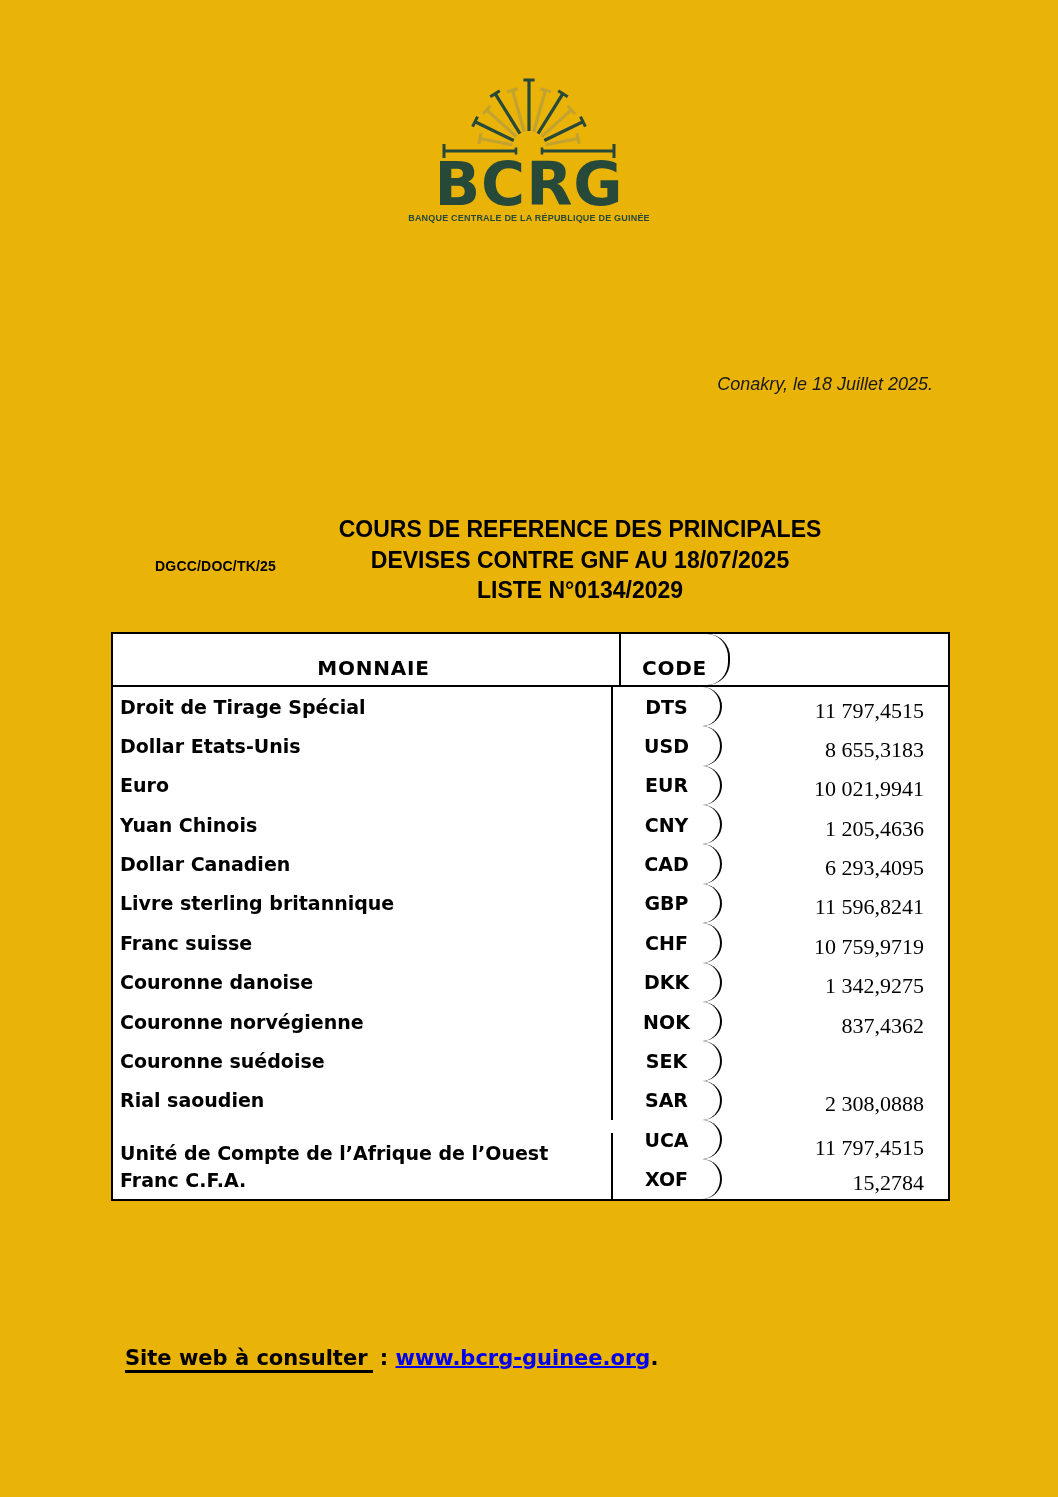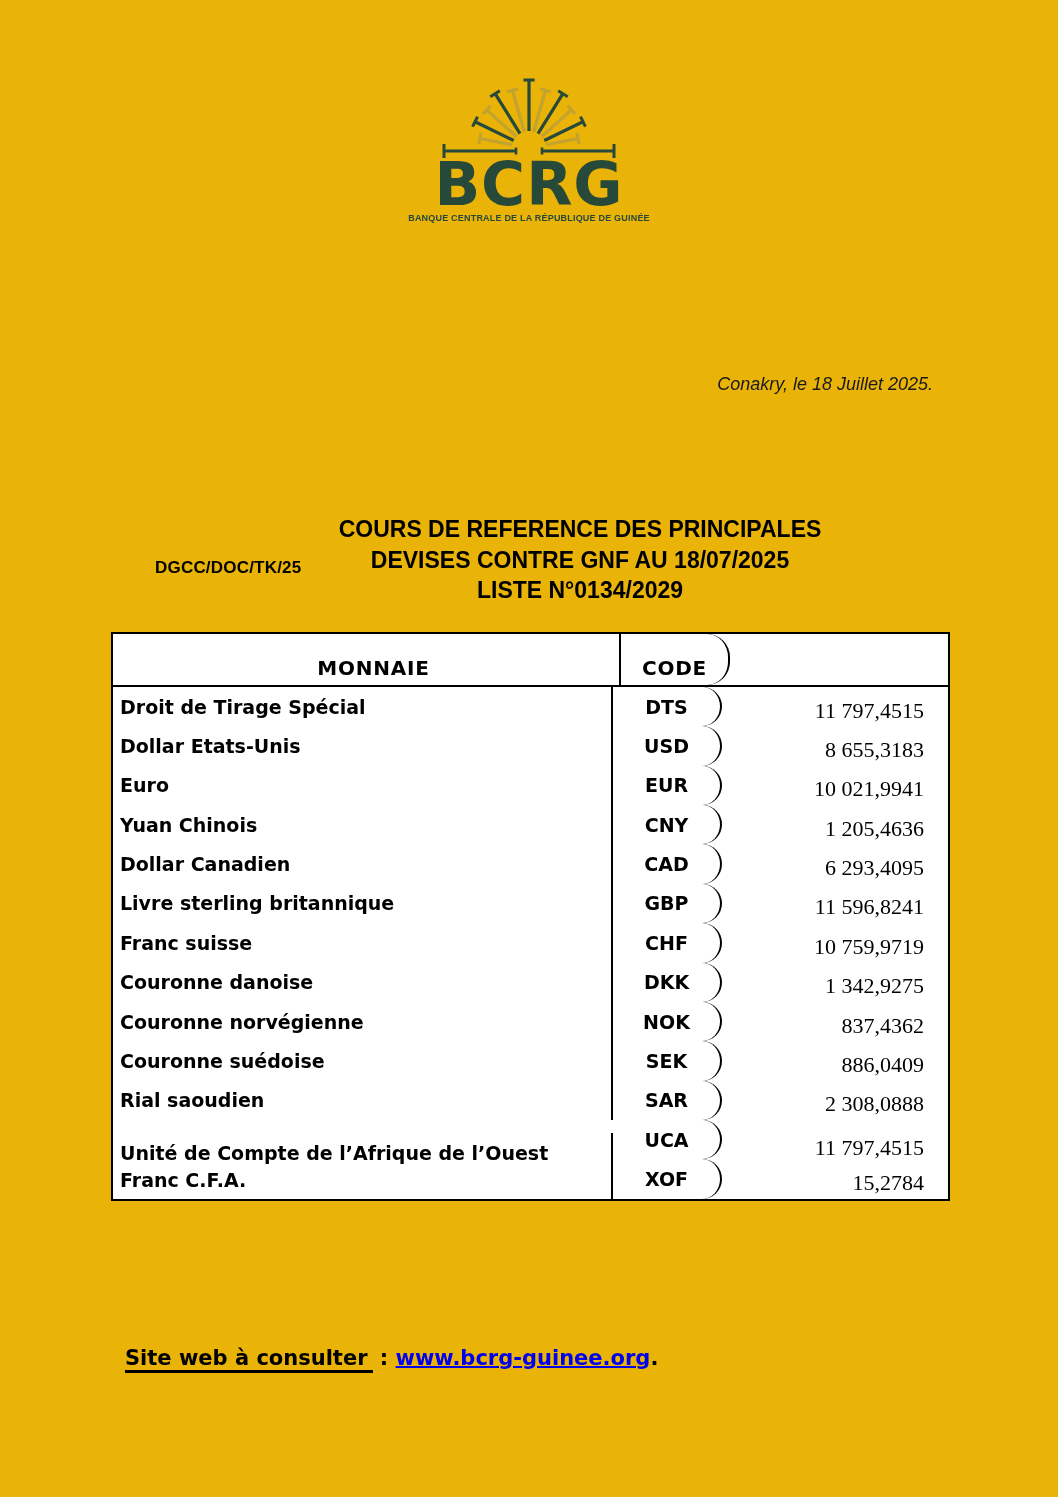--- a/index.html
+++ b/index.html
@@ -11,21 +11,21 @@
   .logo{position:absolute;top:62px;left:50%;transform:translateX(-50%);
         width:260px;text-align:center;}
   .logo-burst{display:block;margin:0 auto;}
   .logo-acronym{font-family:"DejaVu Sans",sans-serif;font-weight:700;
         font-size:60px;line-height:48px;letter-spacing:1px;margin-top:2px;}
   .logo-tagline{font-family:"Liberation Sans",sans-serif;font-weight:700;
         font-size:9px;letter-spacing:0.2px;margin-top:5px;white-space:nowrap;}
   
   .date-line{position:absolute;top:374px;right:125px;font-style:italic;
         font-size:18px;color:#1a1a1a;}
-  .ref-number{position:absolute;left:155px;top:558px;font-size:17px;
+  .ref-number{position:absolute;left:155px;top:558px;font-size:14px;
         font-weight:700;letter-spacing:0.2px;}
   .title-block{position:absolute;left:280px;top:514px;width:600px;
         text-align:center;font-weight:700;font-size:23px;line-height:30.5px;}
   
   .rates-table{position:absolute;left:111px;top:632px;width:839px;
         border:2px solid #000;box-sizing:border-box;background:#fff;}
   .thead{display:flex;height:51px;border-bottom:2px solid #000;
         font-family:"DejaVu Sans",sans-serif;font-weight:700;font-size:20px;
         letter-spacing:0.8px;padding-left:8px;}
   .thead .cell{align-items:flex-end !important;padding-bottom:5px;
@@ -159,21 +159,20 @@
 
     <div class="trow">
       <div class="cell c-currency">Couronne norvégienne</div>
       <div class="cell c-code">NOK</div>
       <div class="cell c-rate">837,4362</div>
     </div>
 
     <div class="trow">
       <div class="cell c-currency">Couronne suédoise</div>
       <div class="cell c-code">SEK</div>
-      <div class="cell c-rate">886,0409</div>
     </div>
 
     <div class="trow">
       <div class="cell c-currency">Rial saoudien</div>
       <div class="cell c-code">SAR</div>
       <div class="cell c-rate">2 308,0888</div>
     </div>
 
     <div class="trow">
       <div class="cell c-currency">Unité de Compte de l’Afrique de l’Ouest</div>

